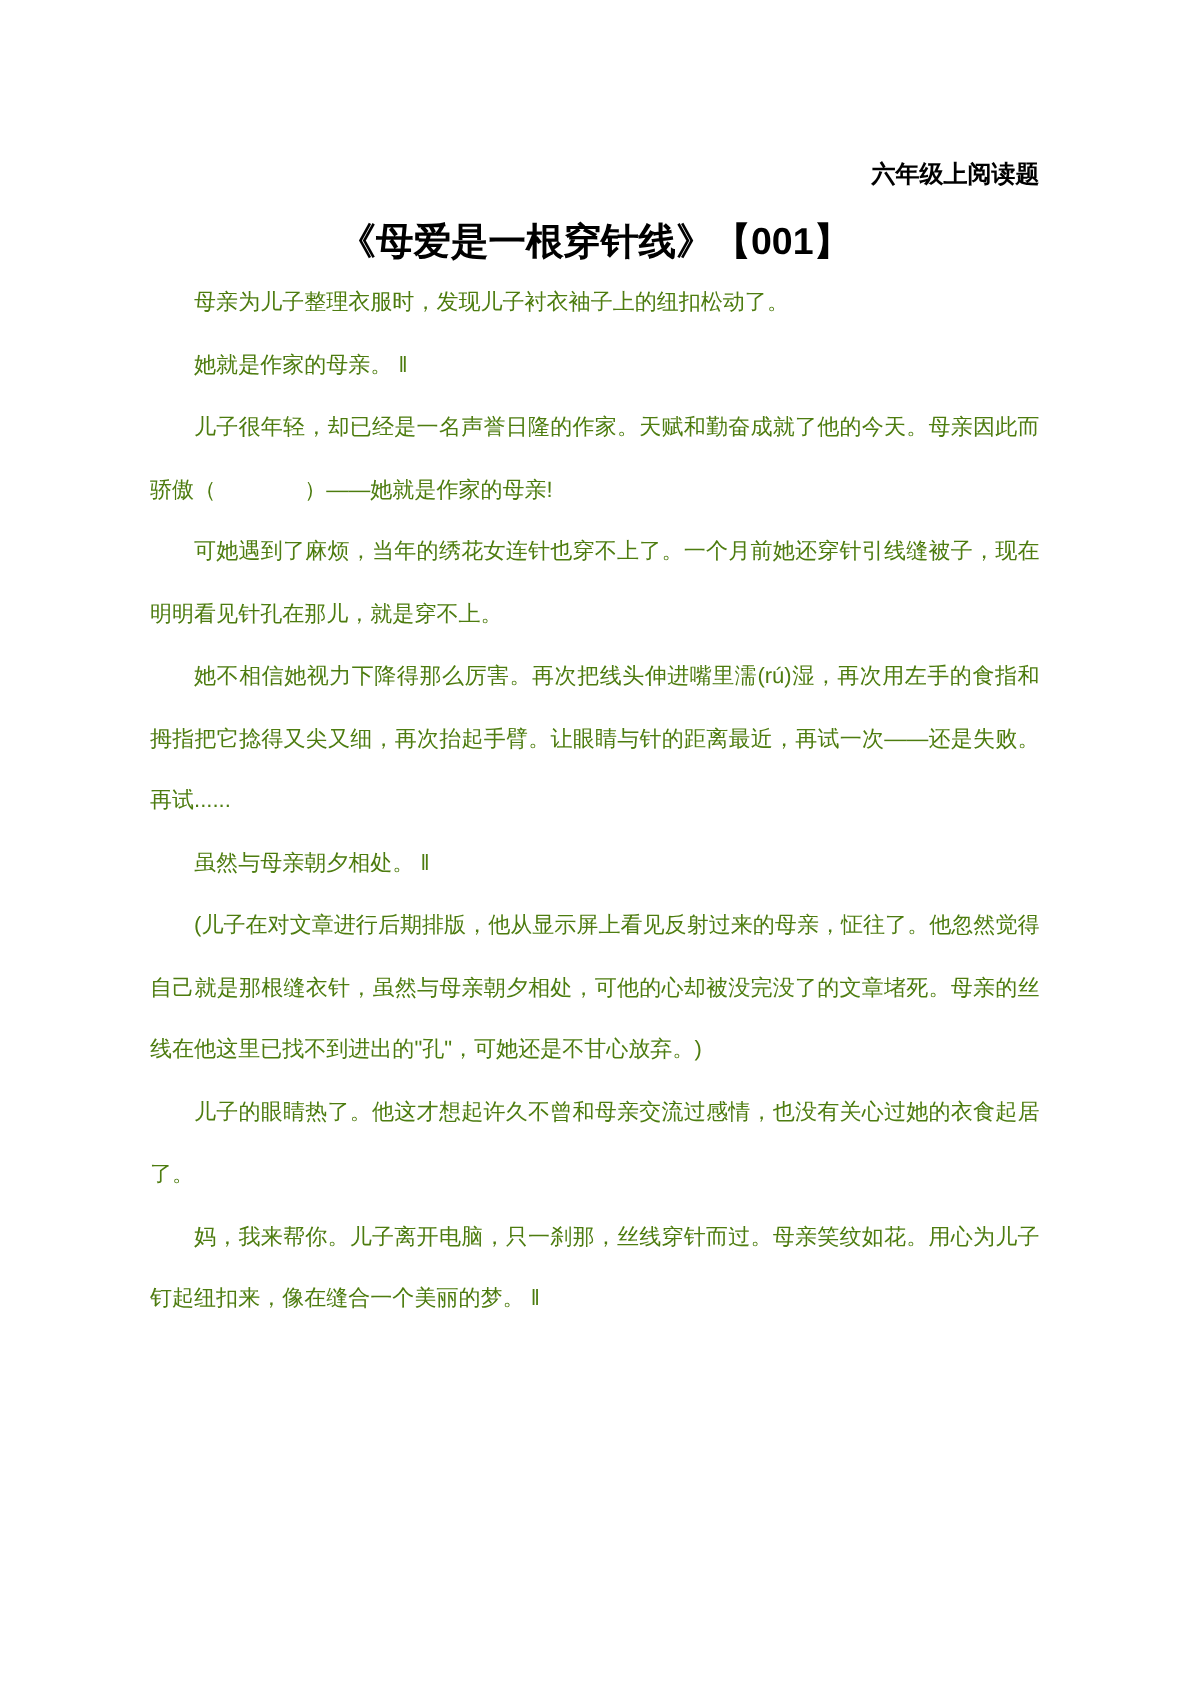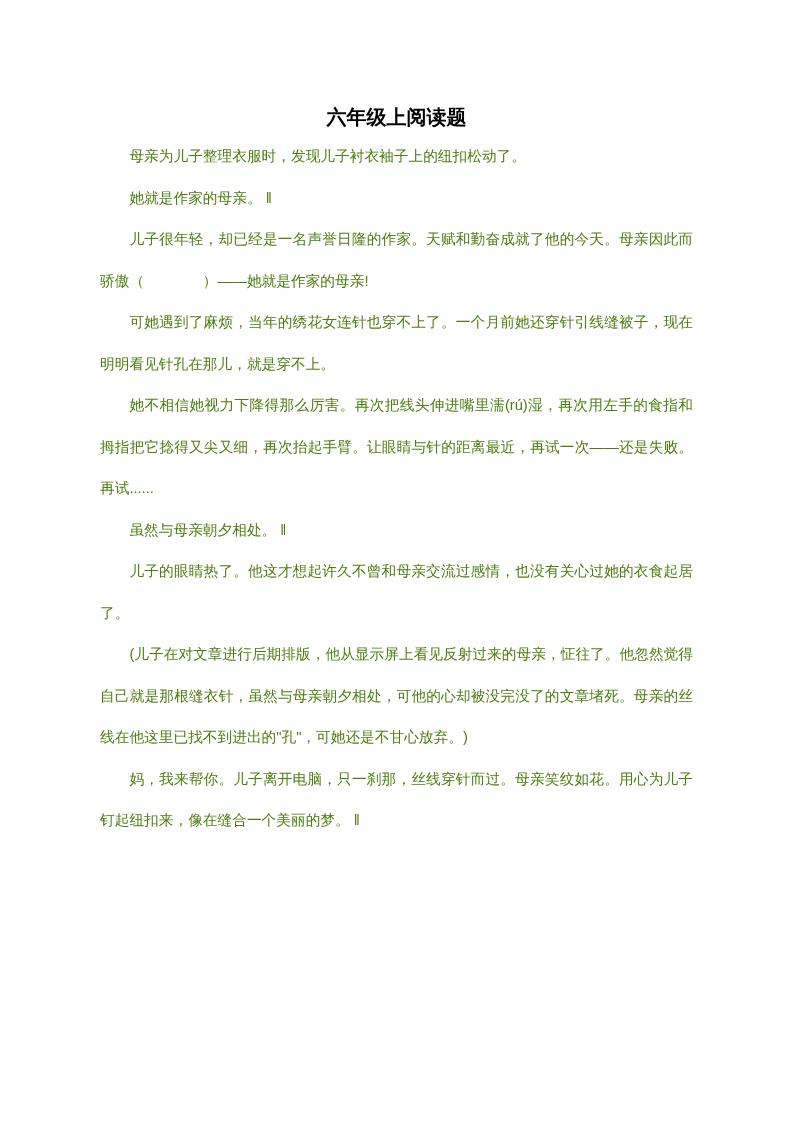--- a/index.html
+++ b/index.html
@@ -9,23 +9,23 @@
     width: 793px;
     height: 1122px;
     margin: 0 auto;
     background: #ffffff;
     color: #000000;
     font-family: "Liberation Sans", sans-serif;
     padding: 104px 100px 0 100px;
     overflow: hidden;
   }
   .doc-title {
-    font-size: 20px;
+    font-size: 16px;
     font-weight: 700;
-    text-align: center;
+    text-align: right;
     line-height: 26px;
     white-space: nowrap;
   }
   .doc-subtitle {
     font-size: 25px;
     font-weight: 700;
     text-align: center;
     line-height: 30px;
     margin-top: 16px;
     white-space: nowrap;
@@ -40,24 +40,25 @@
     text-indent: 2em;
     word-break: break-word;
     color: #4d7c0f;
   }
 </style>
 </head>
 <body>
 
 <div class="page">
   <h1 class="doc-title">六年级上阅读题</h1>
+  <h2 class="doc-subtitle">《母爱是一根穿针线》【001】</h2>
   <div class="doc-body">
     <p>母亲为儿子整理衣服时，发现儿子衬衣袖子上的纽扣松动了。</p>
     <p>她就是作家的母亲。 ‖</p>
     <p>儿子很年轻，却已经是一名声誉日隆的作家。天赋和勤奋成就了他的今天。母亲因此而骄傲（　　　　）——她就是作家的母亲!</p>
     <p>可她遇到了麻烦，当年的绣花女连针也穿不上了。一个月前她还穿针引线缝被子，现在明明看见针孔在那儿，就是穿不上。</p>
     <p>她不相信她视力下降得那么厉害。再次把线头伸进嘴里濡(rú)湿，再次用左手的食指和拇指把它捻得又尖又细，再次抬起手臂。让眼睛与针的距离最近，再试一次——还是失败。再试......</p>
     <p>虽然与母亲朝夕相处。 ‖</p>
+    <p>(儿子在对文章进行后期排版，他从显示屏上看见反射过来的母亲，怔往了。他忽然觉得自己就是那根缝衣针，虽然与母亲朝夕相处，可他的心却被没完没了的文章堵死。母亲的丝线在他这里已找不到进出的"孔"，可她还是不甘心放弃。)</p>
     <p>儿子的眼睛热了。他这才想起许久不曾和母亲交流过感情，也没有关心过她的衣食起居了。</p>
-    <p>(儿子在对文章进行后期排版，他从显示屏上看见反射过来的母亲，怔往了。他忽然觉得自己就是那根缝衣针，虽然与母亲朝夕相处，可他的心却被没完没了的文章堵死。母亲的丝线在他这里已找不到进出的"孔"，可她还是不甘心放弃。)</p>
     <p>妈，我来帮你。儿子离开电脑，只一刹那，丝线穿针而过。母亲笑纹如花。用心为儿子钉起纽扣来，像在缝合一个美丽的梦。 ‖</p>
   </div>
 </div>
 
 </body></html>

